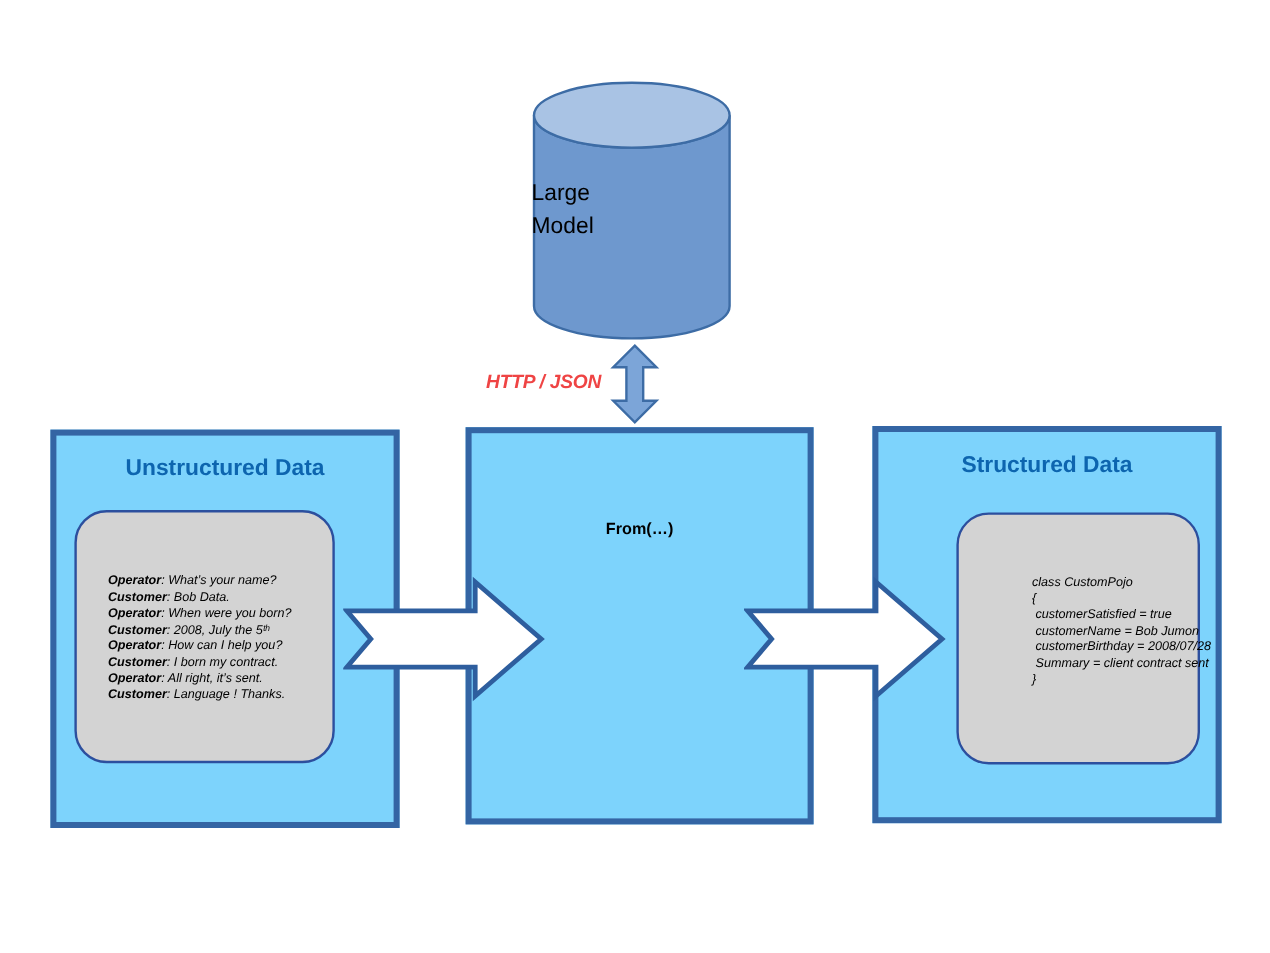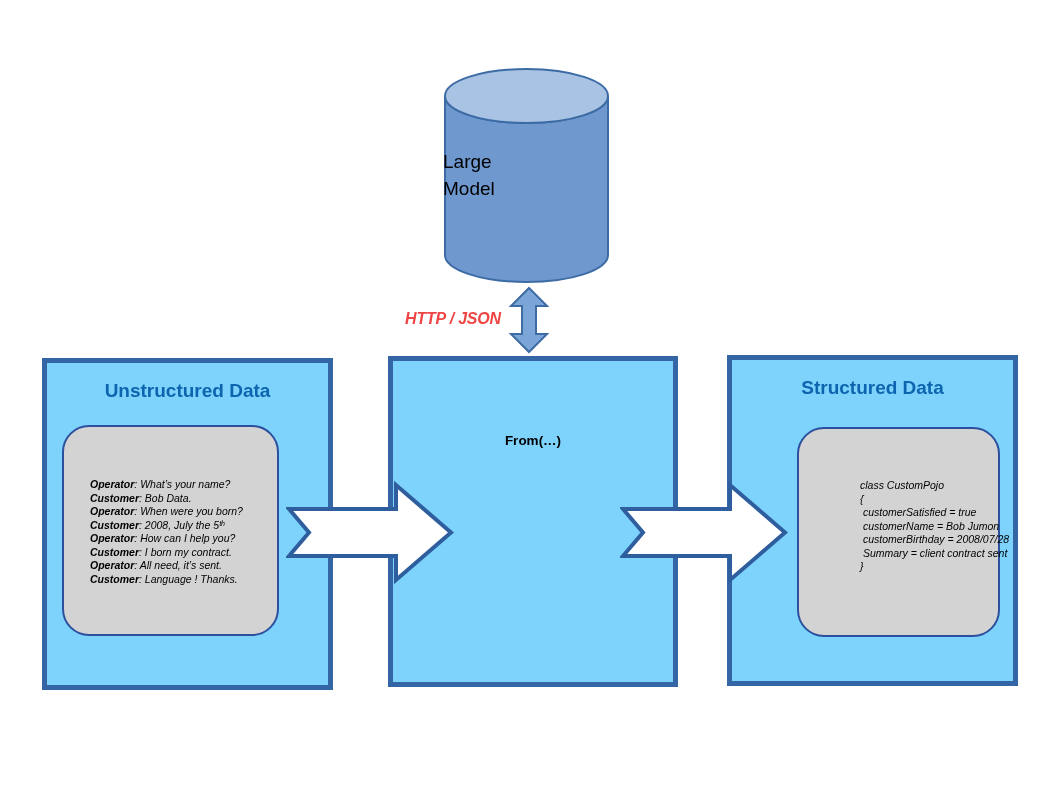--- a/index.html
+++ b/index.html
@@ -123,21 +123,21 @@
   <div class="box box-left">
     <div class="box-title">Unstructured Data</div>
     <div class="panel panel-dialog">
       <div class="dialog">
         <div><span class="spk">Operator</span><span>: What’s your name?</span></div>
         <div><span class="spk">Customer</span><span>: Bob Data.</span></div>
         <div><span class="spk">Operator</span><span>: When were you born?</span></div>
         <div><span class="spk">Customer</span><span>: 2008, July the 5ᵗʰ</span></div>
         <div><span class="spk">Operator</span><span>: How can I help you?</span></div>
         <div><span class="spk">Customer</span><span>: I born my contract.</span></div>
-        <div><span class="spk">Operator</span><span>: All need, it’s sent.</span></div>
+        <div><span class="spk">Operator</span><span>: All right, it’s sent.</span></div>
         <div><span class="spk">Customer</span><span>: Language ! Thanks.</span></div>
       </div>
     </div>
   </div>
 
   <div class="box box-middle">
     <div class="transform-text">
       <div>From(…)</div>
     </div>
   </div>

